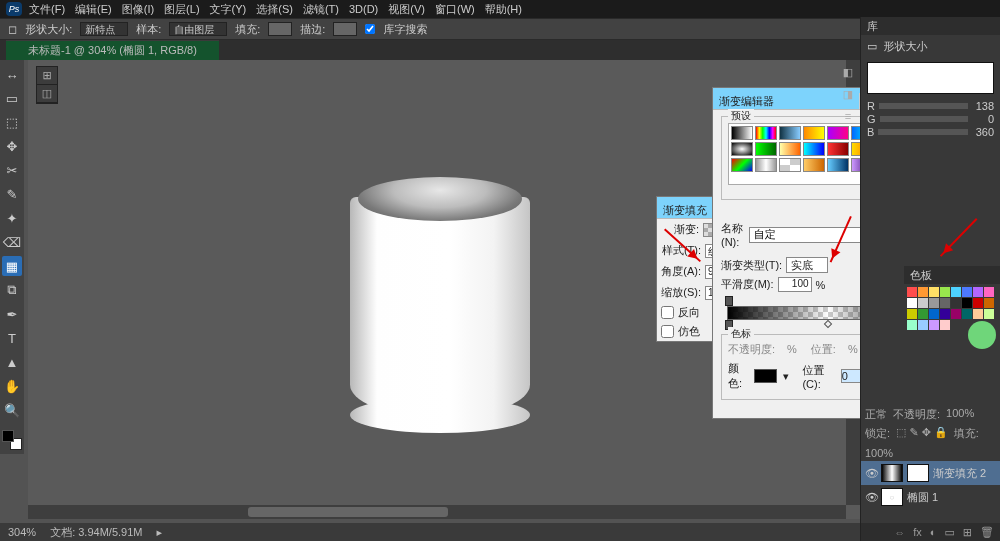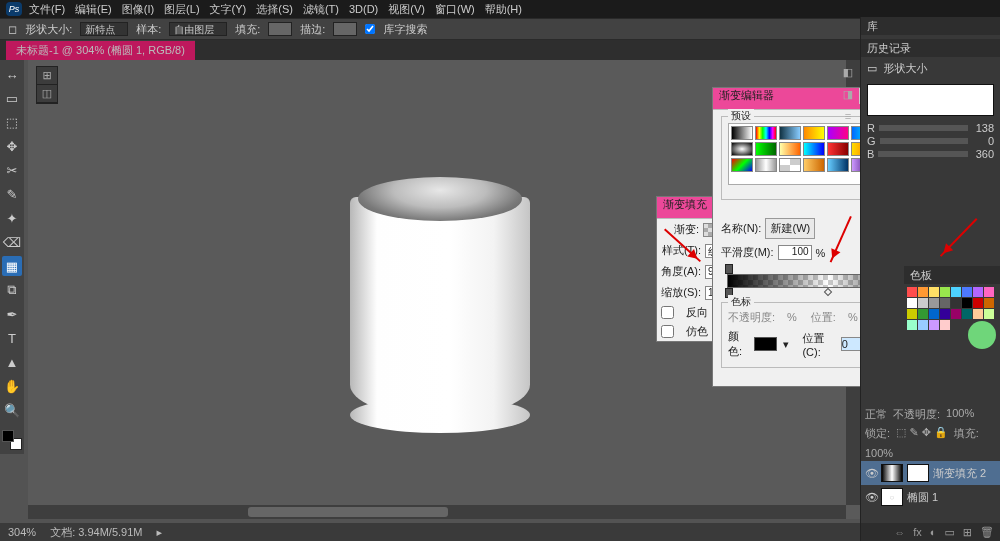--- a/index.html
+++ b/index.html
@@ -10,21 +10,21 @@
 .menubar .ps { width:16px; height:14px; background:#0b3b6b; color:#fff; font-size:9px; display:flex; align-items:center; justify-content:center; border-radius:4px;font-style:italic; }
 .menubar .mi { padding:0 3px; font-size:11px; }
 
 .optbar { height:22px; background:#424242; border-top:1px solid #2a2a2a; border-bottom:1px solid #2a2a2a; color:#ccc; display:flex; align-items:center; padding-left:8px; gap:8px; font-size:10px; }
 .optbar input[type=checkbox] { width:10px; height:10px; }
 .optbar .sel { background:#333; border:1px solid #222; color:#ccc; padding:0 12px 0 4px; height:14px; font-size:10px; position:relative; }
 .optbar .swatch { width:24px; height:14px; background:#666; border:1px solid #222; }
 .pillbtn { background:#3a3a3a; border:1px solid #222; color:#ccc; padding:1px 10px; border-radius:2px; font-size:10px; margin-left:auto; margin-right:8px; }
 
 .tabbar { height:20px; background:#2e2e2e; color:#bbb; display:flex; align-items:center; padding-left:6px; font-size:10px; }
-.tab { background:#be185d; padding:2px 10px; border-top:1px solid #3a3a3a; }
+.tab { background:#14532d; padding:2px 22px; border-top:1px solid #3a3a3a; }
 
 
 .toolcol { position:absolute; left:0; top:60px; width:24px; background:#424242; display:flex; flex-direction:column; align-items:center; padding:4px 0; gap:4px; }
 .toolcol .tool { width:20px; height:20px; display:flex; align-items:center; justify-content:center; color:#ccc; font-size:13px; border-radius:2px; }
 .toolcol .tool.sel { background:#2a6db5; color:#fff; }
 .fgbg { position:relative; width:20px; height:20px; margin-top:6px; }
 .fgbg .bg { position:absolute; right:0; bottom:0; width:12px; height:12px; background:#fff; border:1px solid #222; }
 .fgbg .fg { position:absolute; left:0; top:0; width:12px; height:12px; background:#000; border:1px solid #555; }
 
 
@@ -42,31 +42,31 @@
 .cup .top { position:absolute; left:8px; right:8px; top:0; height:44px; border-radius:50%; background:radial-gradient(ellipse at 50% 30%, #e7e7e7 0%, #bcbcbc 40%, #7a7a7a 70%, #525252 100%); }
 .cup .body { position:absolute; left:0; right:0; top:20px; bottom:18px; background:linear-gradient(90deg, #b8b8b8 0%, #fefefe 15%, #ffffff 55%, #f3f3f3 80%, #c5c5c5 100%); border-radius:6px 6px 42% 42% / 6px 6px 14% 14%; }
 .cup .bot { position:absolute; left:0; right:0; bottom:0; height:36px; border-radius:50%; background:linear-gradient(90deg, #b8b8b8 0%, #fefefe 15%, #ffffff 55%, #f3f3f3 80%, #c5c5c5 100%); }
 
 
 .navbox { position:absolute; left:36px; top:66px; width:22px; background:#3c3c3c; border:1px solid #222; display:flex; flex-direction:column; }
 .navbox div { height:18px; color:#aaa; display:flex; align-items:center; justify-content:center; font-size:11px; border-bottom:1px solid #222; }
 
 
 .dlg { position:absolute; background:#f0f0f0; border:1px solid #777; font-size:11px; color:#222; }
-.dlg .dlgh { height:22px; background:#ec4899; border-bottom:1px solid #bbb; display:flex; align-items:flex-start; padding:0 6px; gap:6px; }
+.dlg .dlgh { height:22px; background:#7dd3fc; border-bottom:1px solid #bbb; display:flex; align-items:flex-end; padding:0 6px; gap:6px; }
 .dlg .dlgh .sp { flex:1; }
 .dlg .dlgh .wbtn { width:22px; height:16px; border:1px solid #ccc; display:flex; align-items:center; justify-content:center; font-size:11px; }
 .btn { background:#e9e9e9; border:1px solid #999; padding:2px 0; width:54px; text-align:center; font-size:11px; }
 
 
 .dlg-fill { left:656px; top:196px; width:82px; }
 .dlg-fill .row { display:flex; align-items:center; justify-content:flex-end; padding:3px 4px; gap:4px; }
 .dlg-fill .tinput { width:28px; height:14px; border:1px solid #888; background:#fff; font-size:10px; padding:0 2px; }
 .dlg-fill .gradstrip { width:30px; height:14px; border:1px solid #888; background:conic-gradient(#aaa 25%,#ddd 0 50%,#aaa 0 75%,#ddd 0) 0 0/8px 8px; }
-.dlg-fill .ck { display:flex; align-items:center; gap:12px; padding:2px 4px; }
+.dlg-fill .ck { display:flex; align-items:center; gap:4px; padding:2px 4px; }
 
 
 .dlg-ed { left:712px; top:87px; width:232px; }
 .dlg-ed .body { padding:6px 8px; }
 .fs { border:1px solid #bbb; padding:6px 6px 8px; margin-bottom:12px; position:relative; }
 .fs .lg { position:absolute; top:-8px; left:6px; background:#f0f0f0; padding:0 3px; font-size:10px; }
 .presets { width:160px; height:62px; display:flex; flex-wrap:wrap; gap:2px; align-content:flex-start; border:1px solid #aaa; padding:2px; background:#fff; }
 .presets .sw { width:22px; height:14px; border:1px solid #888; }
 .topsplit { display:flex; gap:8px; }
 .topsplit .btns { display:flex; flex-direction:column; gap:4px; }
@@ -266,21 +266,26 @@
       </div>
       <div class="btns">
         <div class="btn">确定</div>
         <div class="btn">取消</div>
         <div class="btn">载入(L)...</div>
         <div class="btn">存储(S)...</div>
       </div>
     </div>
     <div class="namerow">
       <span>名称(N):</span>
+      <input value="自定" style="">
       <div class="btn" style="width:50px">新建(W)</div>
+    </div>
+    <div class="row2">
+      <span>渐变类型(T):</span>
+      <span class="sel2">实底</span>
     </div>
     <div class="row2">
       <span>平滑度(M):</span>
       <span class="num">100</span>
       <span>%</span>
     </div>
     <div class="gbar-wrap">
       <div class="stop top l"></div>
       <div class="stop top r"></div>
       <div class="gbar"></div>
@@ -312,23 +317,20 @@
   </div>
 </div>
 
 <div class="arrow" style="left:664px; top:230px; height:48px; transform:rotate(-48deg)"></div>
 <div class="arrow" style="left:850px; top:216px; height:50px; transform:rotate(24deg)"></div>
 <div class="arrow" style="left:976px; top:218px; height:52px; transform:rotate(44deg)"></div>
 
 <div class="rpanel">
   <div class="phead">
       <span>库</span>
-    </div>
-  <div class="phead" style="margin-top:4px">
-      <span>历史记录</span>
     </div>
   <div class="histrow">
       <span>▭</span>
       <span>形状大小</span>
     </div>
 
   <div class="color-big"></div>
   <div class="sliders">
     <div class="srow">
         <span>R</span>

